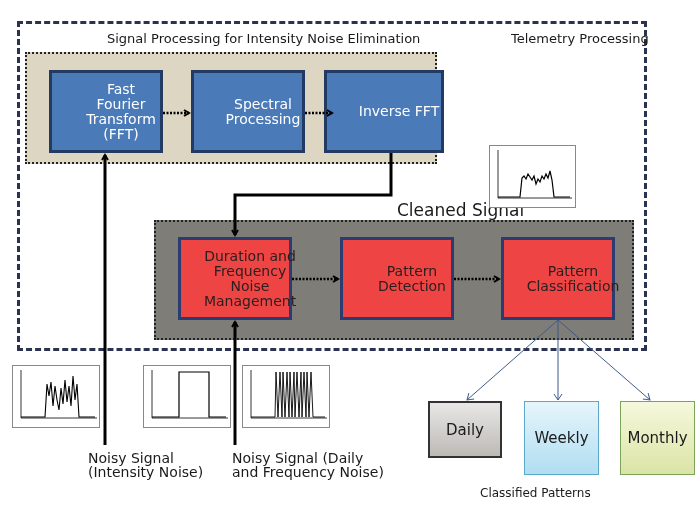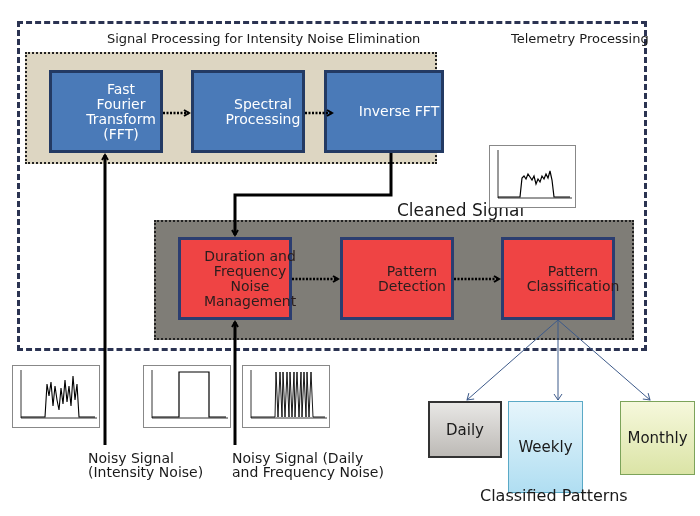--- a/index.html
+++ b/index.html
@@ -16,21 +16,21 @@
   .bbox { background: #4a7ab8; border: 3px solid #233a63; box-sizing: border-box;
           color: #ffffff; font-size: 14px; line-height: 15px; text-align: center;
           display: flex; align-items: center; justify-content: center; }
   .pbox { background: #ef4444; border: 3px solid #2b3d70; box-sizing: border-box;
           color: #2a1e1e; font-size: 14px; line-height: 15px; text-align: center;
           display: flex; align-items: center; justify-content: center; }
   .cbox { box-sizing: border-box; color: #1a1a1a; font-size: 15px; text-align: center;
           display: flex; align-items: center; justify-content: center; }
   .daily { left: 428px; top: 401px; width: 74px; height: 57px; border: 2px solid #333;
            background: linear-gradient(#e8e7e5, #bdbab6); }
-  .weekly { left: 508px; top: 401px; width: 75px; height: 92px; border: 1px solid #5aa9c6;
+  .weekly { left: 524px; top: 401px; width: 75px; height: 74px; border: 1px solid #5aa9c6;
             background: linear-gradient(#e6f5fb, #b0def2); }
   .monthly { left: 613px; top: 401px; width: 75px; height: 74px; border: 1px solid #7ca35a;
              background: linear-gradient(#f6f8dc, #dbe4a6); margin-left: 7px; }
   .thumb { background: #ffffff; border: 1px solid #888; box-sizing: border-box; }
   .txt { white-space: pre-line; padding-left: 30px; }
   svg.overlay { position: absolute; left: 0; top: 0; }
 </style>
 </head>
 <body>
 
@@ -94,21 +94,21 @@
 
 <div class="abs cbox daily">
   <span>Daily</span>
 </div>
 <div class="abs cbox weekly">
   <span>Weekly</span>
 </div>
 <div class="abs cbox monthly">
   <span>Monthly</span>
 </div>
-<div class="abs label" style="left:480px; top:486px; font-size:16px;">Classified Patterns</div>
+<div class="abs label" style="left:480px; top:486px; font-size:12px;">Classified Patterns</div>
 
 <svg class="overlay" width="700" height="516">
   <defs>
     <marker id="ah" markerWidth="8" markerHeight="8" refX="6" refY="4" orient="auto" markerUnits="userSpaceOnUse">
       <path d="M1,1 L6,4 L1,7" fill="none" stroke="#000" stroke-width="2"></path>
     </marker>
     <marker id="ahb" markerWidth="10" markerHeight="10" refX="7" refY="5" orient="auto" markerUnits="userSpaceOnUse">
       <path d="M1,1 L7,5 L1,9" fill="none" stroke="#3d5a8a" stroke-width="1"></path>
     </marker>
   </defs>

